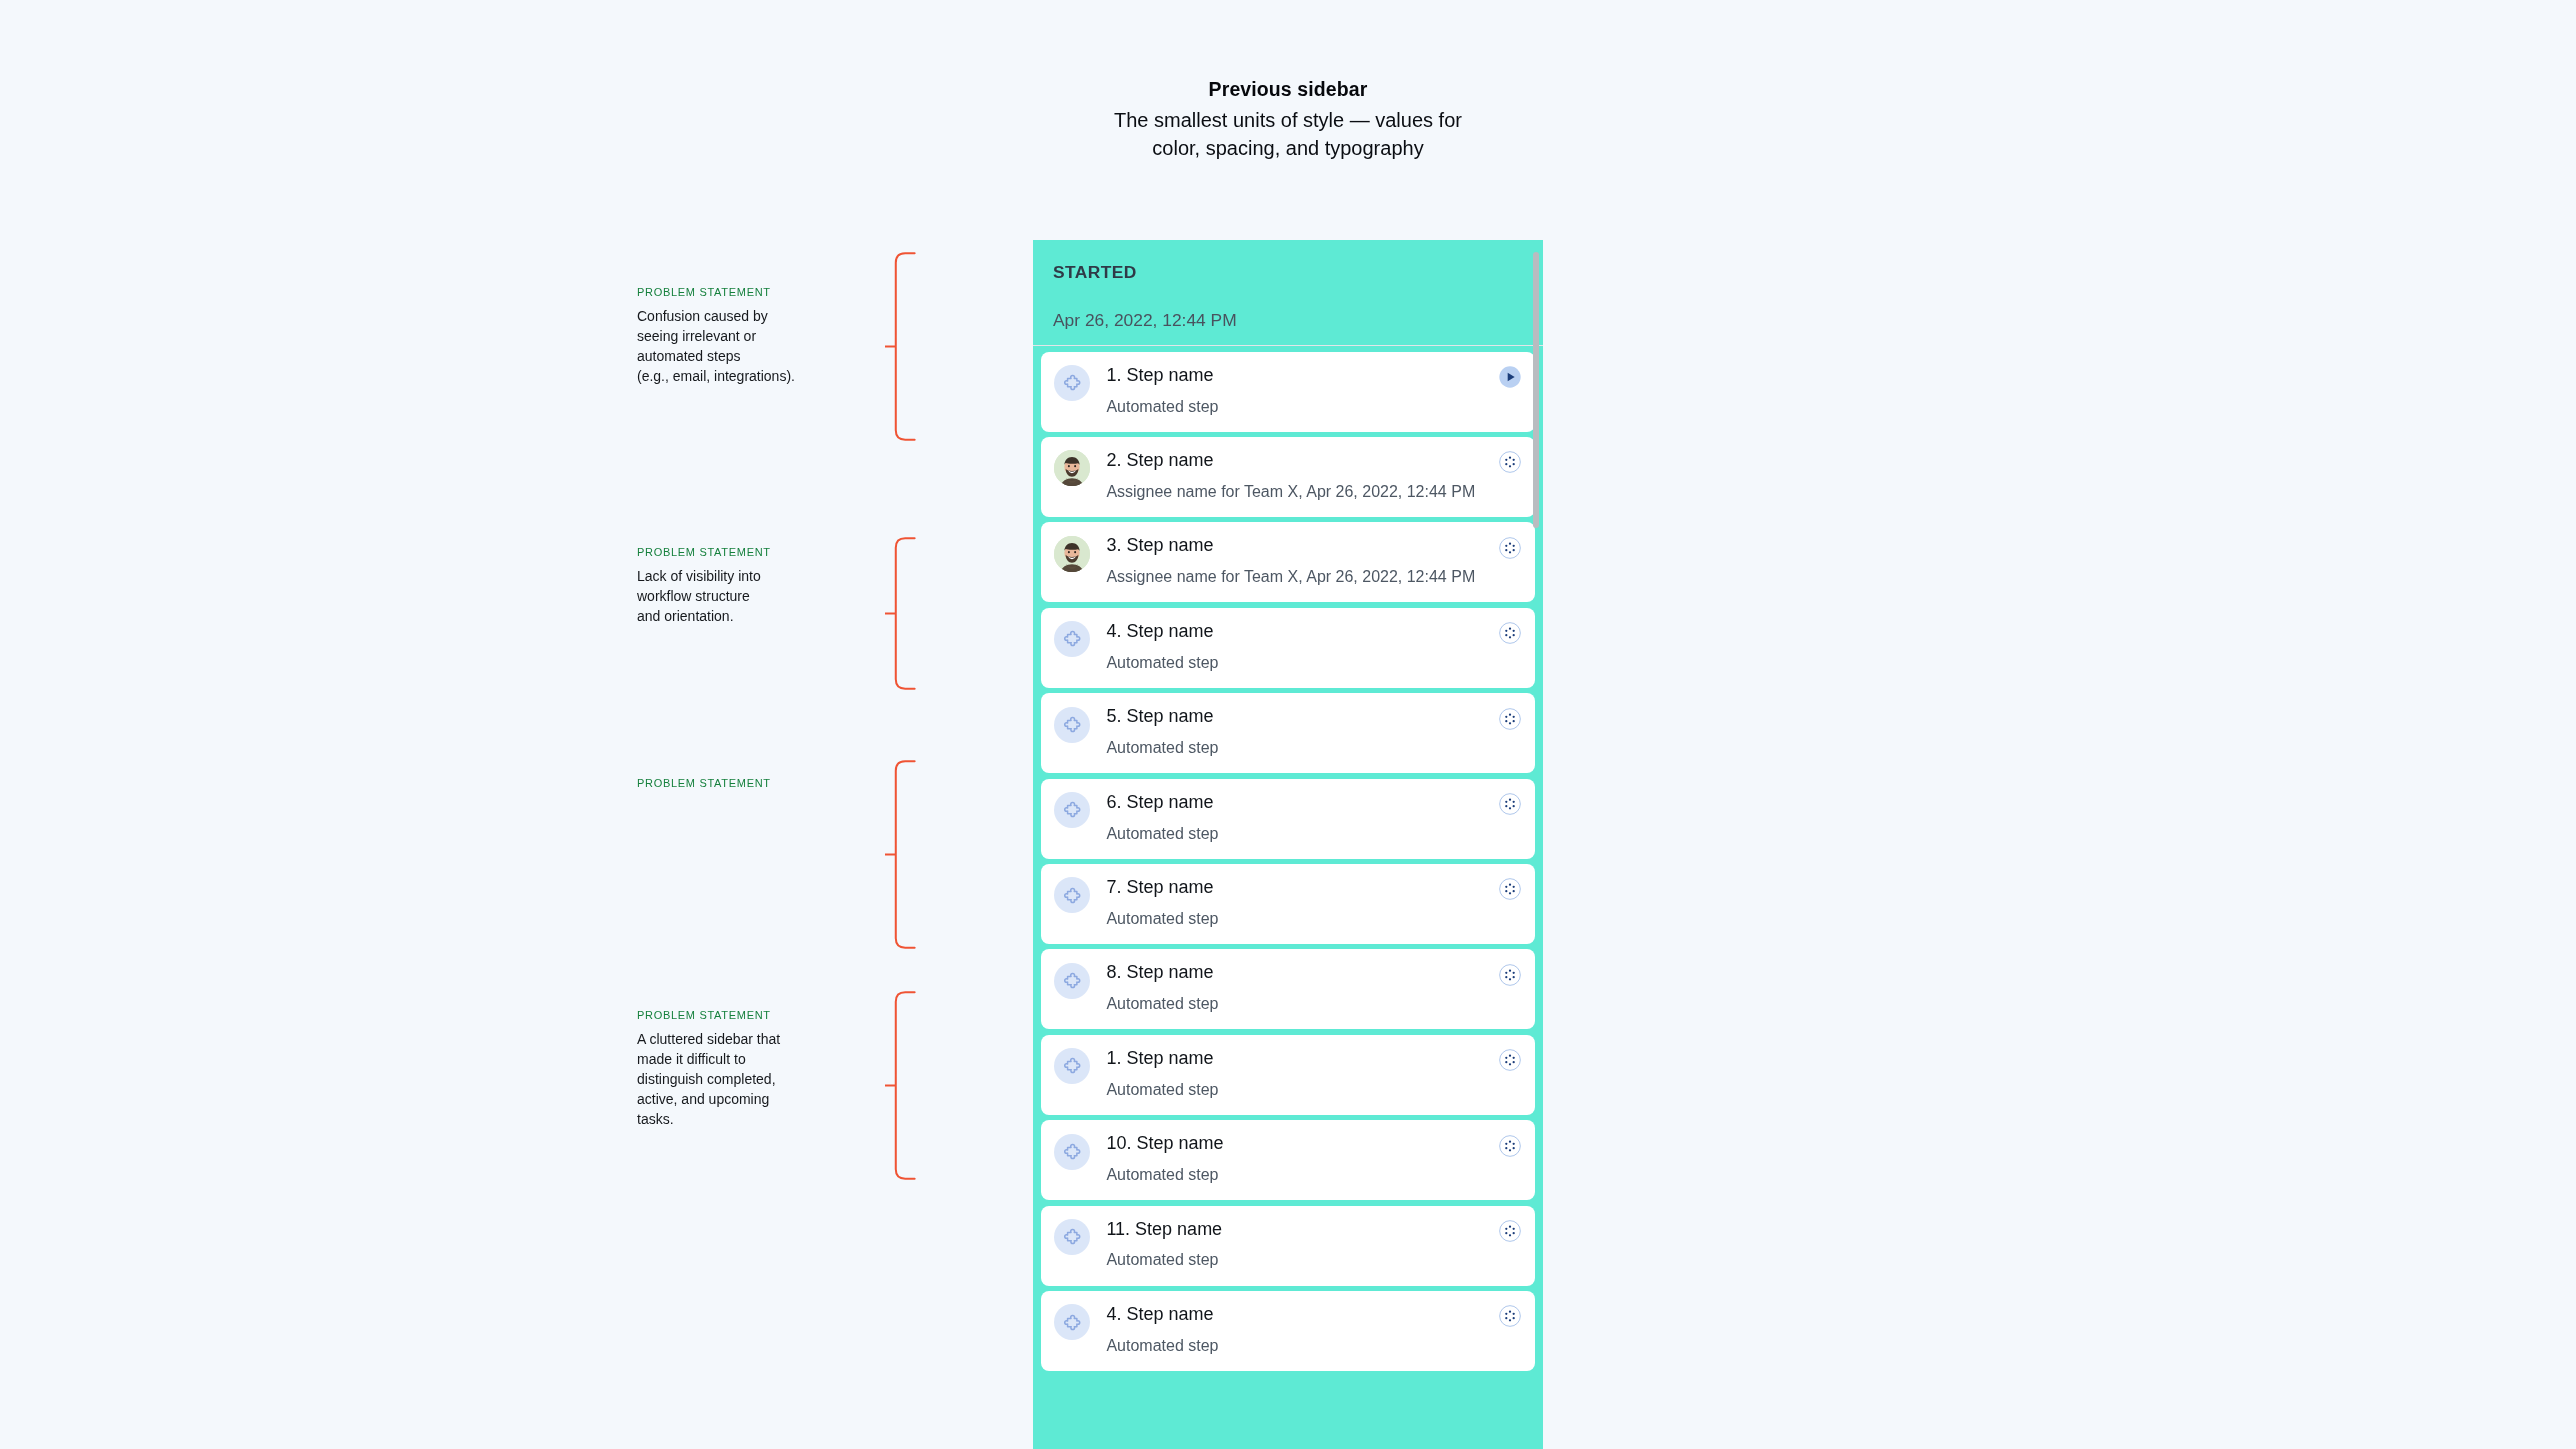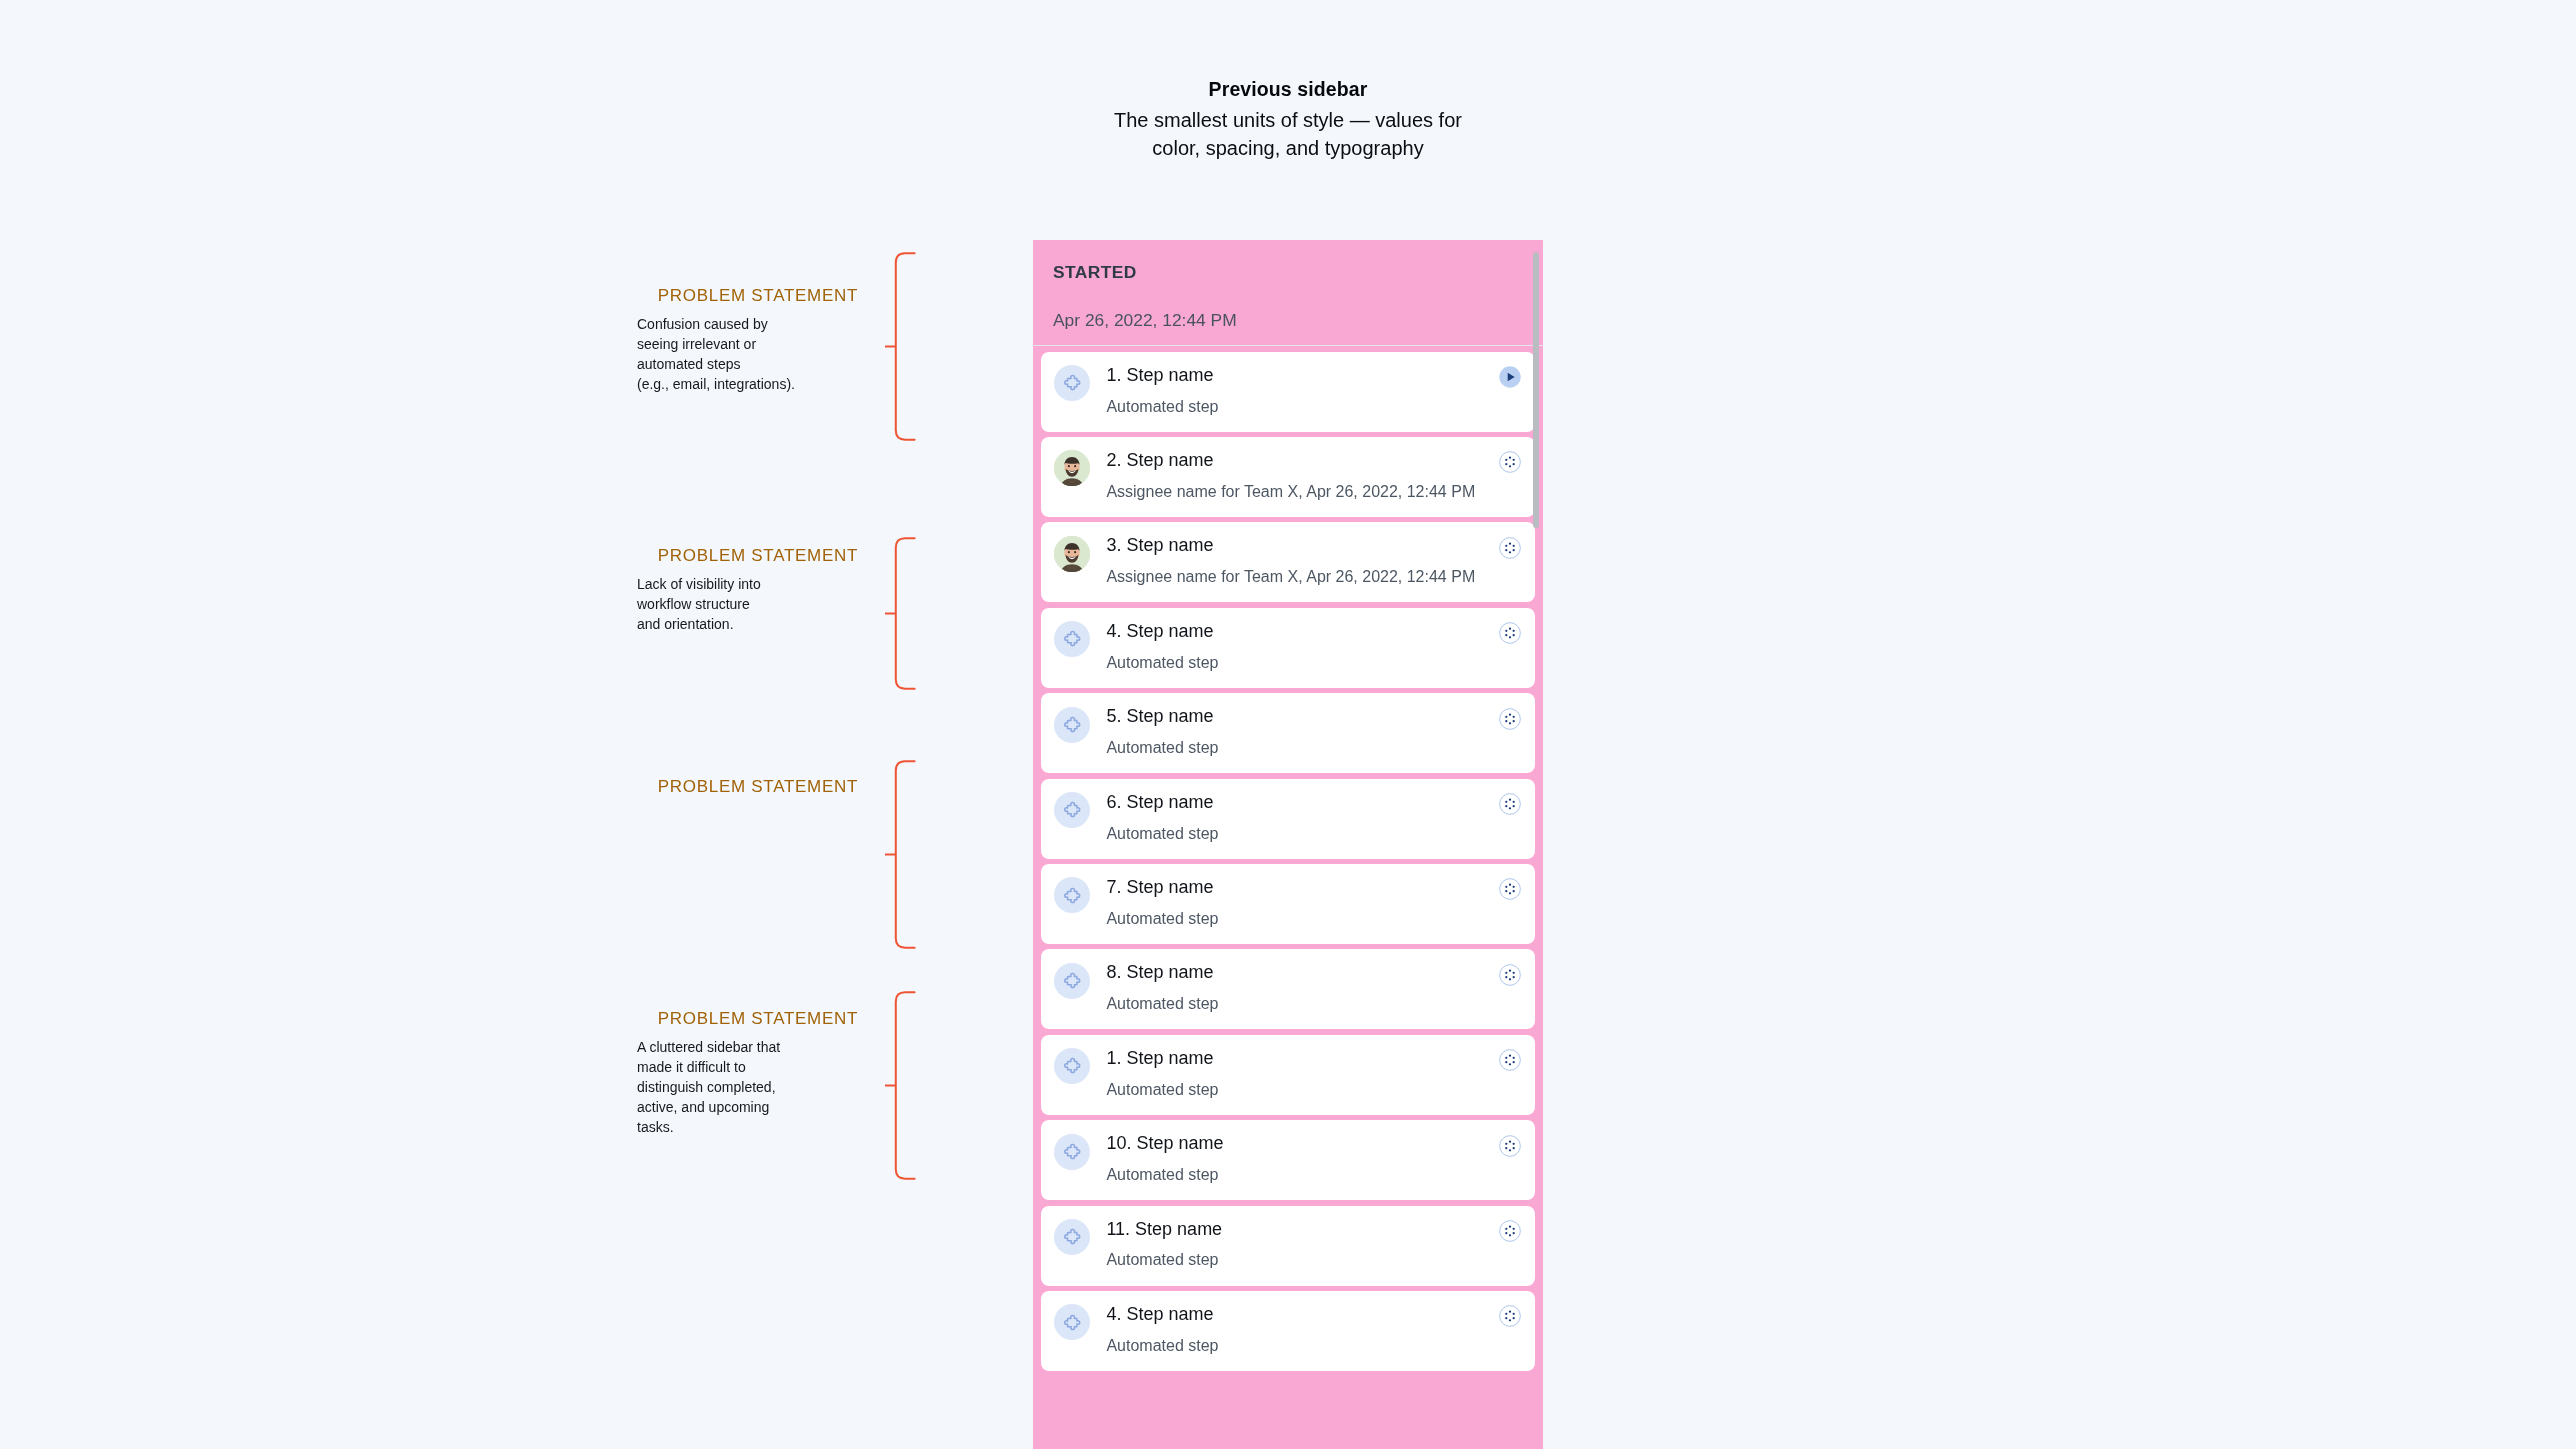--- a/index.html
+++ b/index.html
@@ -38,26 +38,25 @@
     margin-top: 4.7px;
     white-space: pre-line;
   }
 
   
   .annotation {
     position: absolute;
     width: 221px;
   }
   .annotation .kicker {
-    font-size: 17px;
-    color: #a16207;
+    font-size: 11px;
+    color: #15803d;
     letter-spacing: 0.7px;
     line-height: 1.3;
     margin-bottom: 8px;
-    text-align: right;
   }
   .annotation .body {
     font-size: 14px;
     color: #16191d;
     line-height: 1.42;
     white-space: pre-line;
   }
 
   
   .bracket {
@@ -67,21 +66,21 @@
   }
   .bracket svg { display: block; width: 100%; height: 100%; }
 
   
   #panel {
     position: absolute;
     left: 1033px;
     top: 240px;
     width: 510px;
     height: 1209px;
-    background: #f9a8d4;
+    background: #5eead4;
     overflow: hidden;
   }
   #panel-header {
     padding: 21.5px 20px 14.8px 20px;
     border-bottom: 0.7px solid #e3e5e8;
   }
   #panel-header .started {
     font-size: 17.4px;
     font-weight: bold;
     color: #2f3a47;

